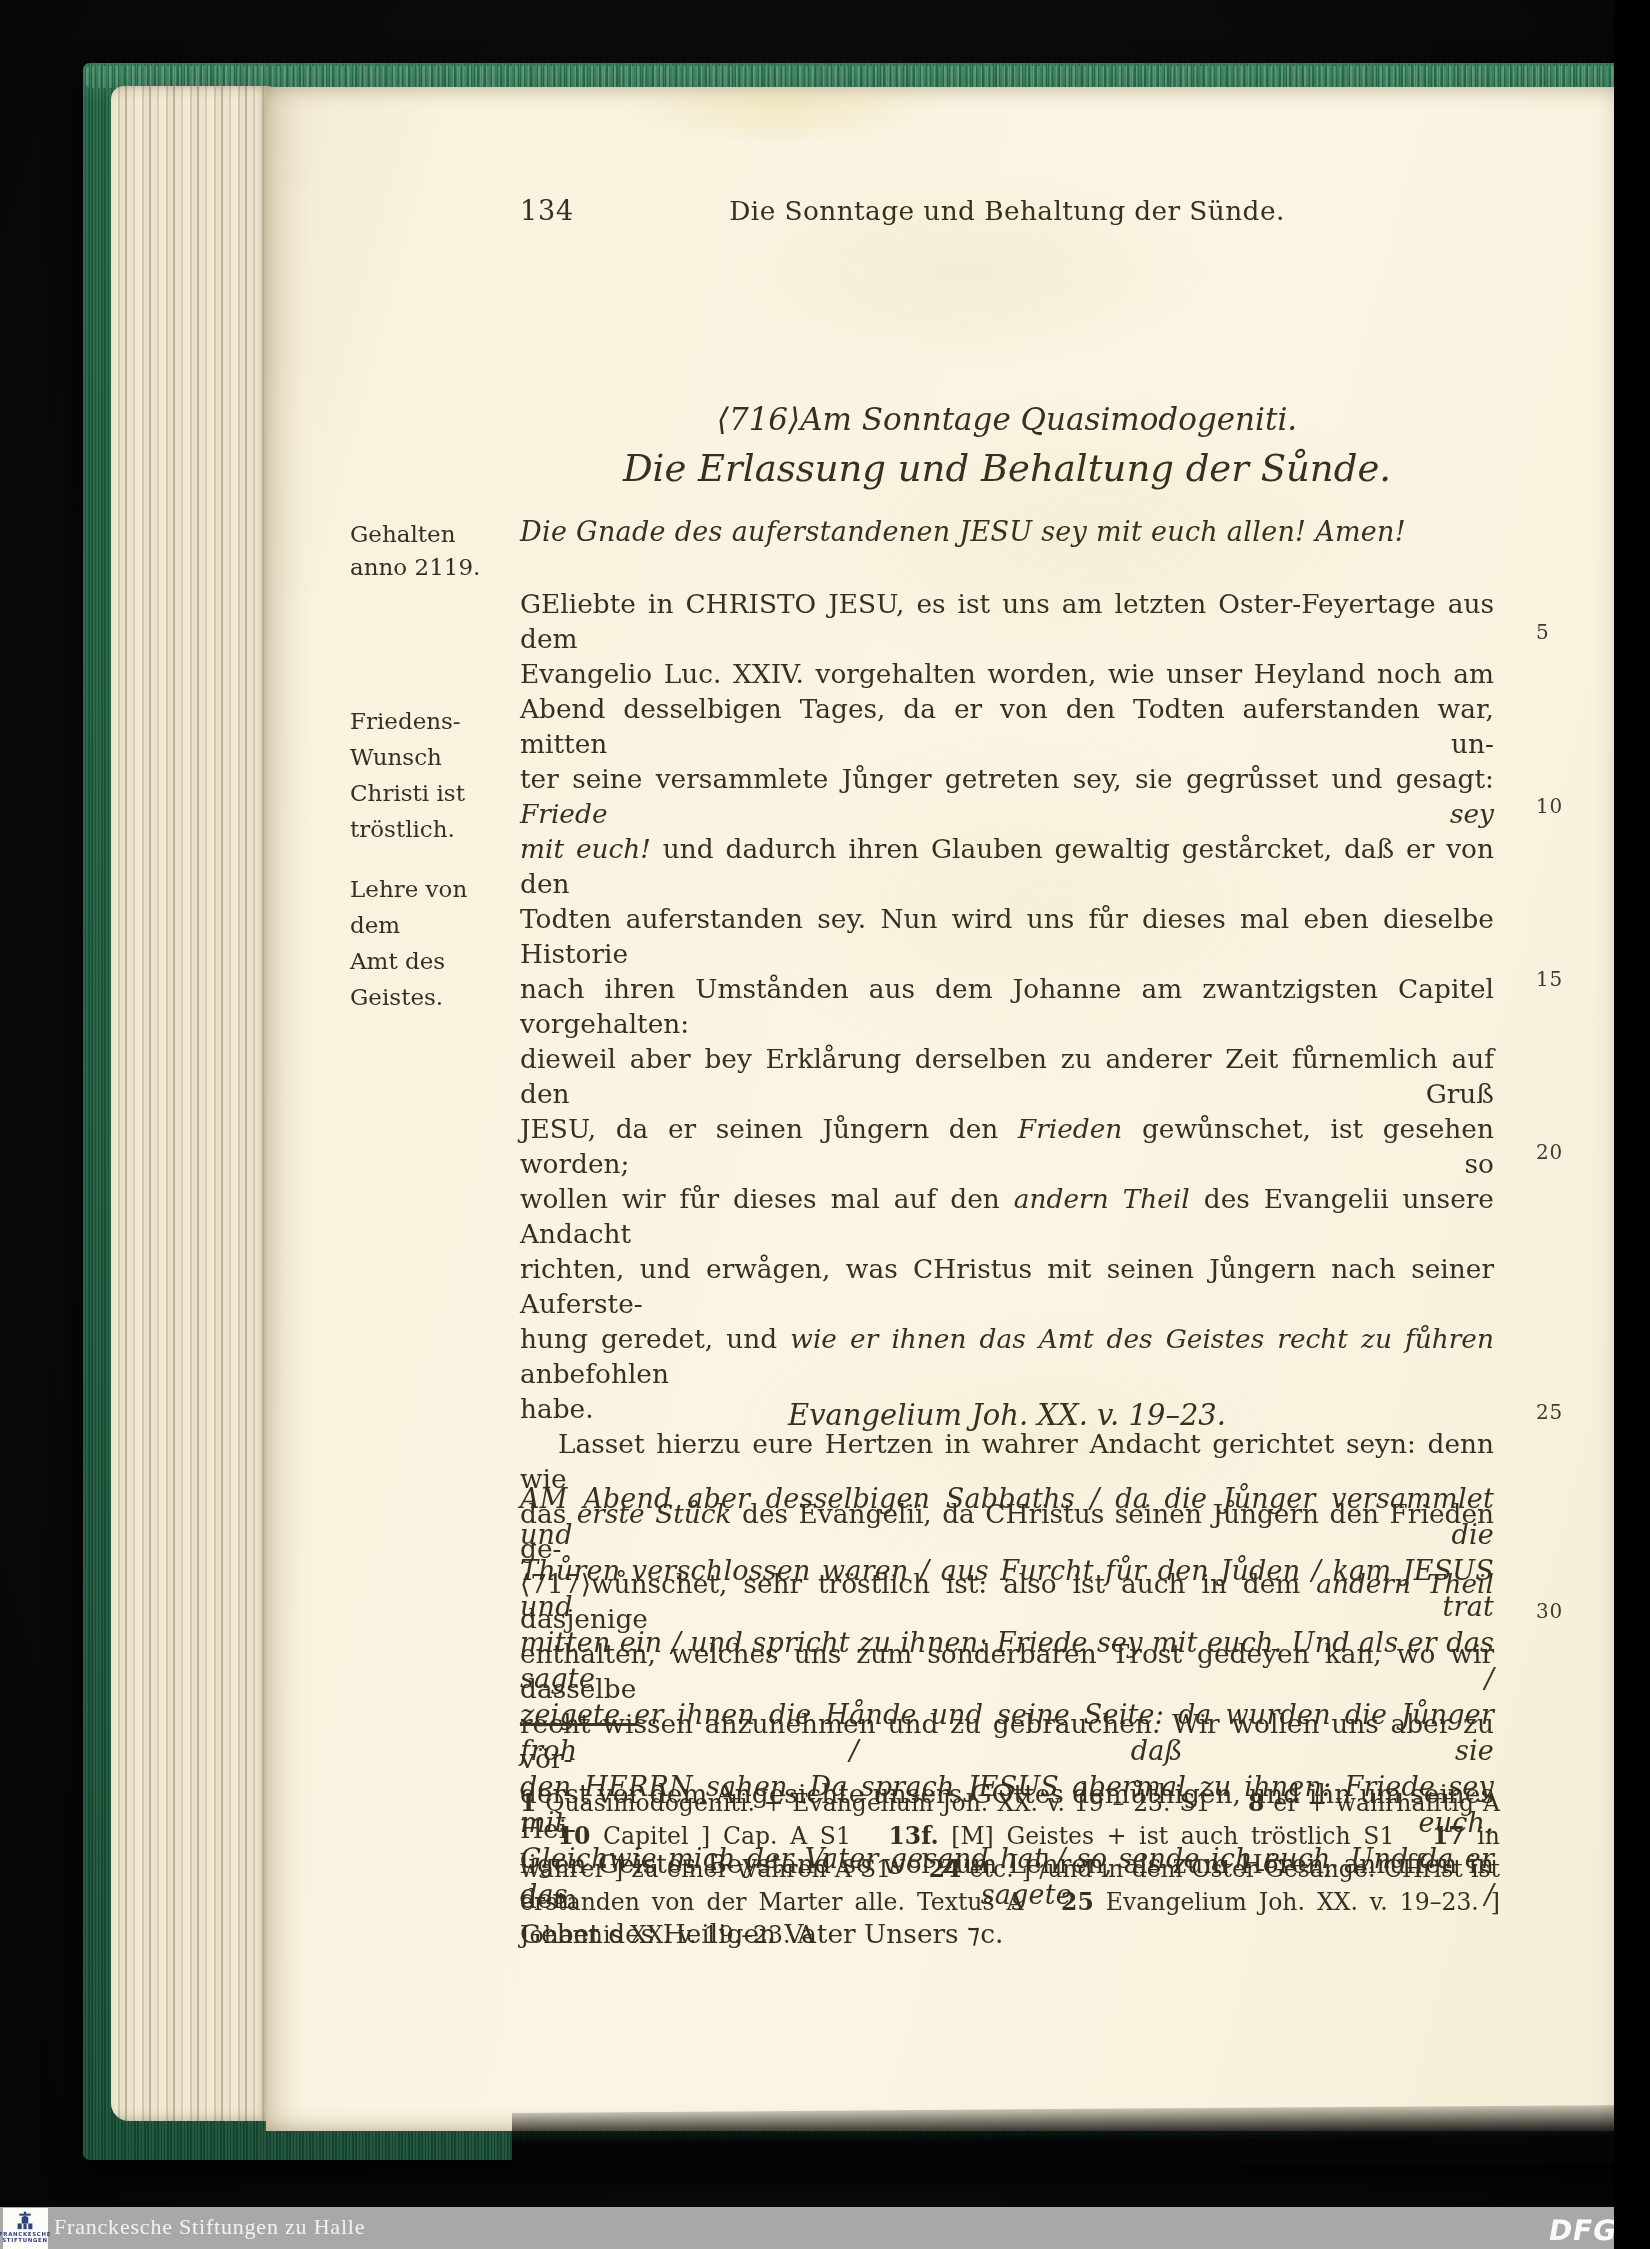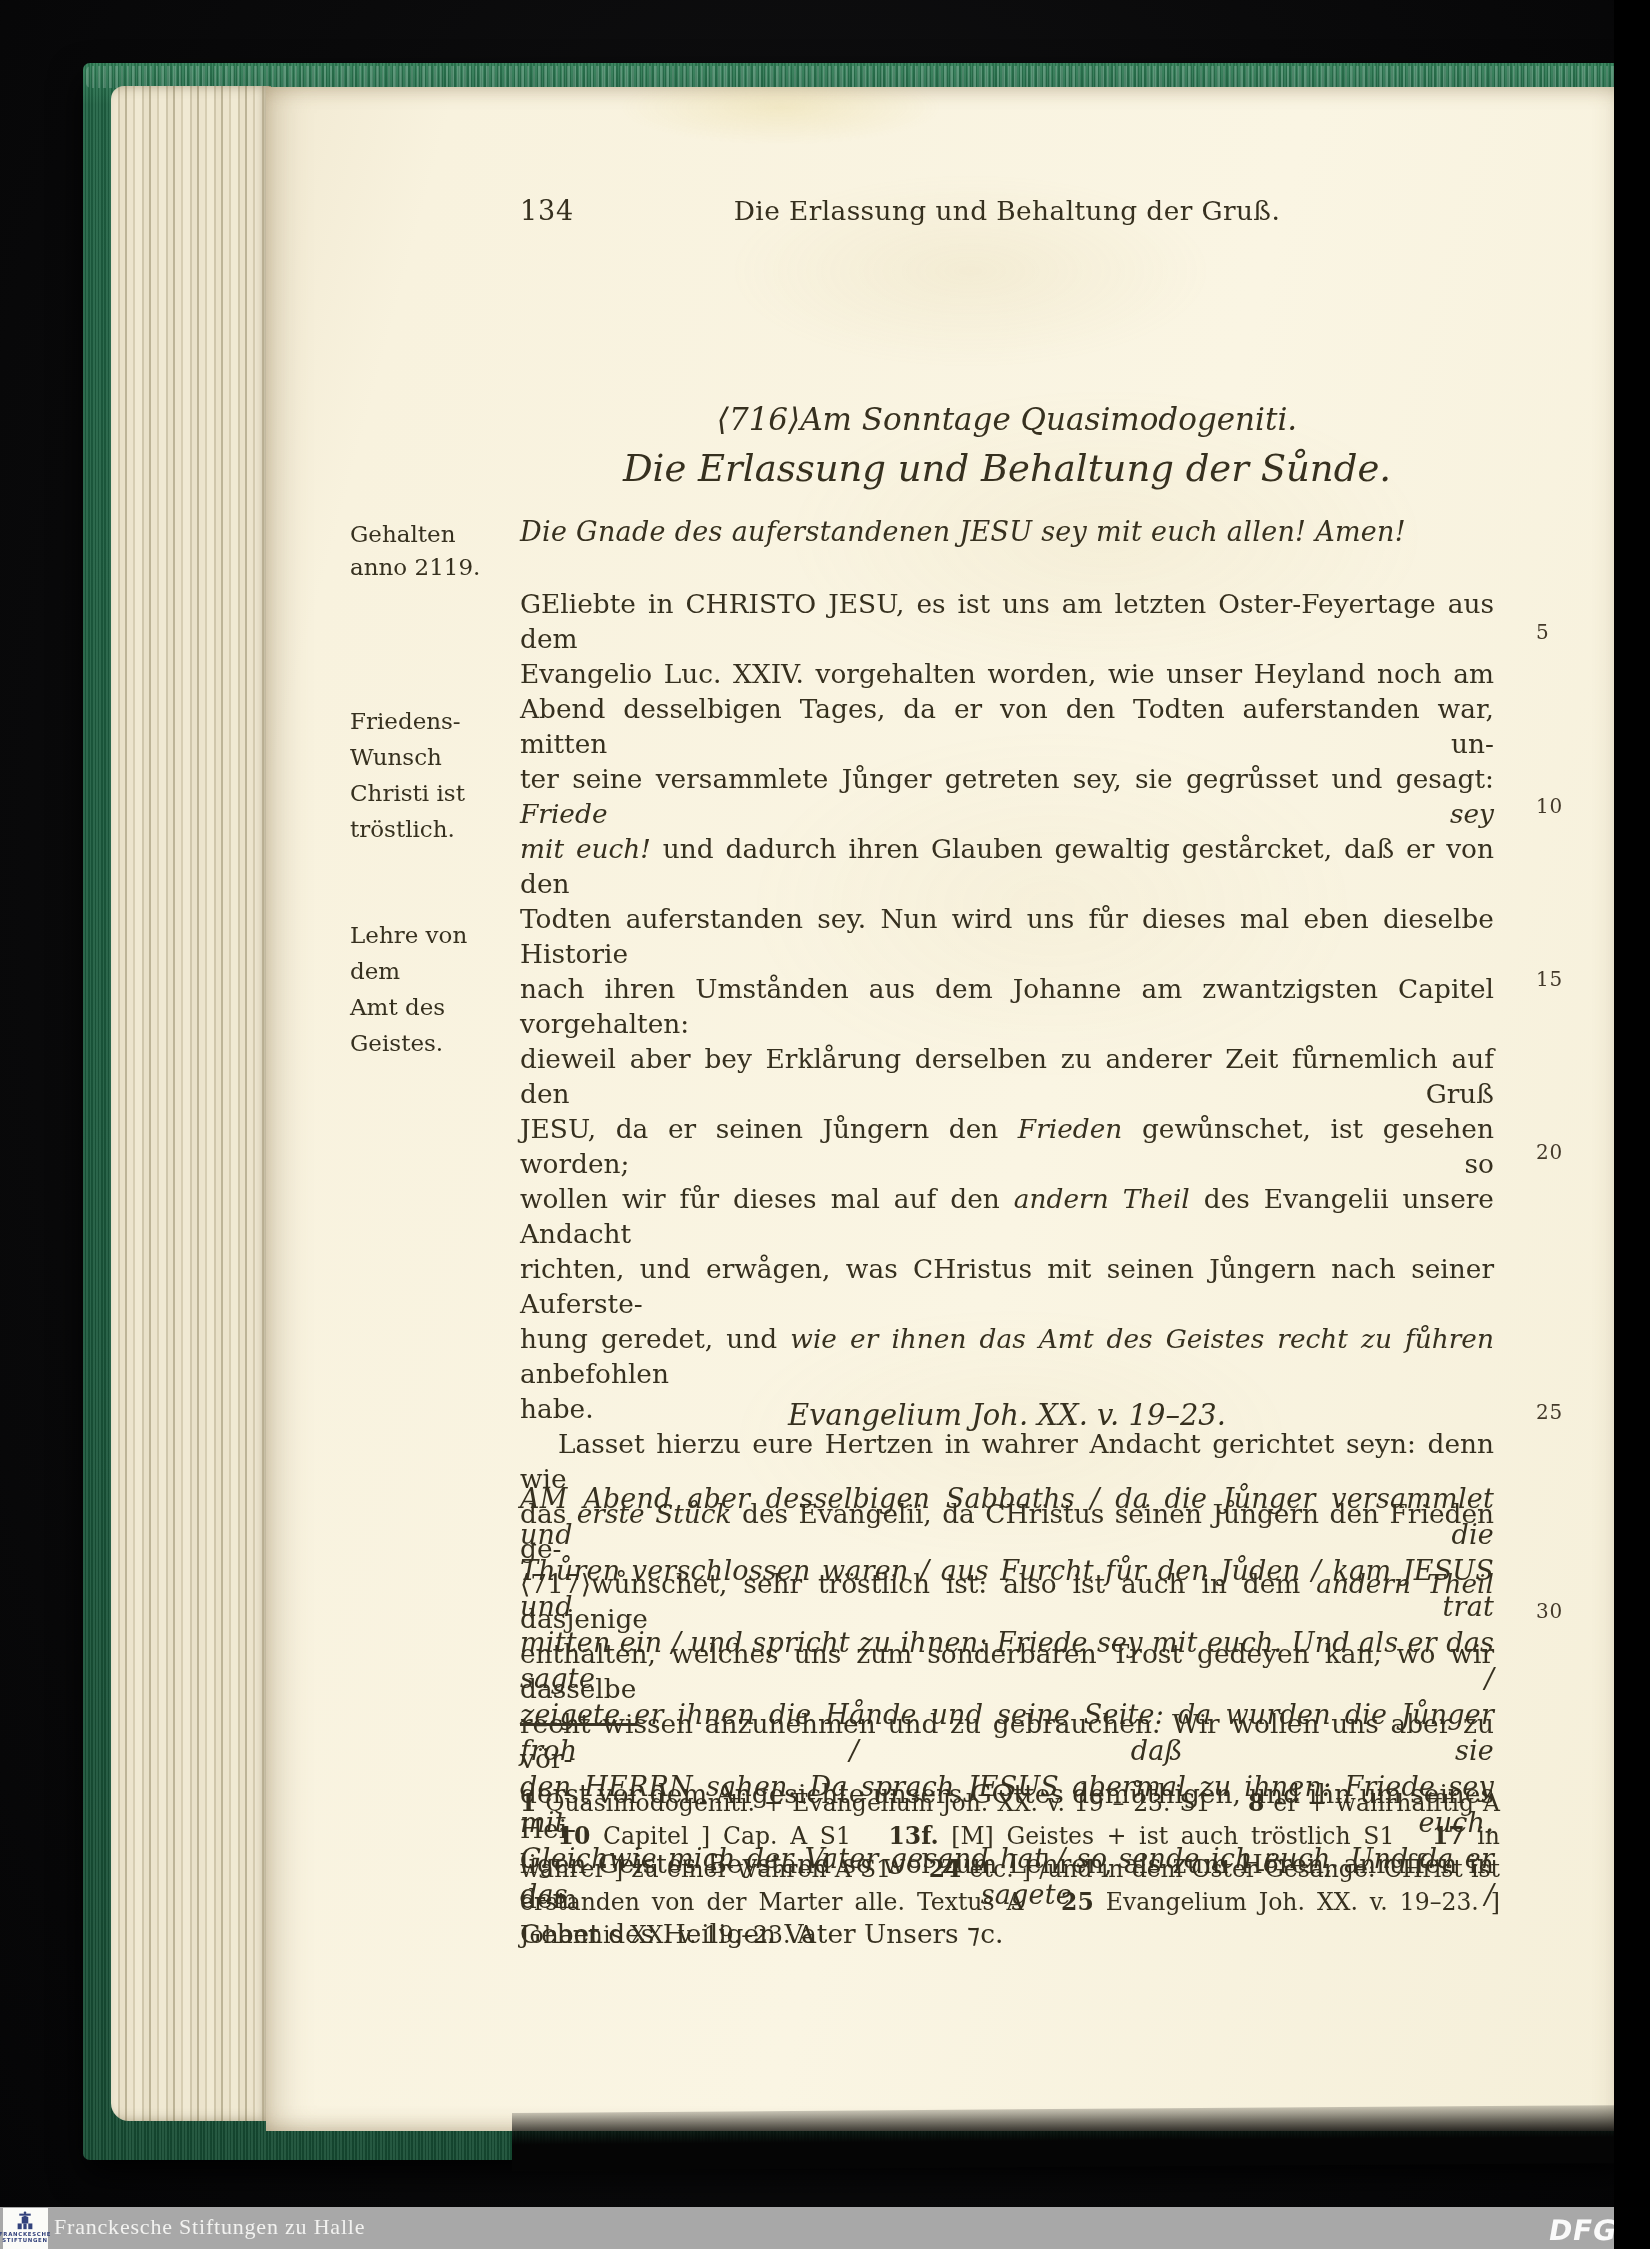--- a/index.html
+++ b/index.html
@@ -48,21 +48,21 @@
   .title-line{left:520px;top:373px;width:974px;text-align:center;font-size:31px;font-style:italic;margin-top:28px;}
   .subtitle-line{left:520px;top:447px;width:974px;text-align:center;font-size:37px;font-style:italic;}
   .salutation{left:520px;top:516px;font-size:27px;font-style:italic;letter-spacing:0.3px;}
   .bodytext{left:520px;top:586px;width:974px;font-size:26.4px;line-height:35px;}
   .tline{text-align:justify;text-align-last:justify;white-space:normal;}
   .tline.tlast{text-align-last:left;}
   .para[data-para="1"] .tline:first-child{text-indent:38px;}
   .mnote{left:350px;width:162px;font-size:23px;line-height:36px;}
   .mnote.m1{top:518px;line-height:33px;}
   .mnote.m2{top:703px;}
-  .mnote.m3{top:917px;}
+  .mnote.m3{top:871px;}
   .gospel-head{left:520px;top:1398px;width:974px;text-align:center;font-size:29px;font-style:italic;}
   .gospel{left:520px;top:1452px;width:974px;font-size:27px;line-height:36px;font-style:italic;letter-spacing:0.2px;margin-top:29px;}
   .fn-rule{left:520px;top:1723px;width:117px;height:2.5px;background:#3a3424;}
   .apparatus{left:520px;top:1739px;width:980px;font-size:23.5px;line-height:33px;text-align:justify;margin-top:48px;}
   .app-ref{font-weight:bold;}
   .app-gap{display:inline-block;width:1.6em;}
   .ln{left:1536px;width:41px;font-size:20px;letter-spacing:0.8px;color:#43392a;}
   
   .bar{position:absolute;left:0;top:2207px;width:1650px;height:43px;background:#a8a8a8;}
   .logobox{position:absolute;left:2.5px;top:2208px;width:45px;height:42px;background:#fbfbf8;
@@ -83,21 +83,21 @@
   <div class="cover"></div>
   <div class="cover-top-sheen"></div>
   <div class="fore-edge"></div>
   <div class="page-next"></div>
   <div class="crease"></div>
   <div class="page"></div>
   <div class="bleed"></div>
   <div class="shadow-bottom"></div>
 
   <div class="abs ink pagenum">134</div>
-  <div class="abs ink runhead">Die Erlassung und Behaltung der Gruß.</div>
+  <div class="abs ink runhead">Die Sonntage und Behaltung der Sünde.</div>
 
   <div class="abs ink title-line"><span>⟨716⟩</span><span>Am Sonntage Quasimodogeniti.</span></div>
   <div class="abs ink subtitle-line">Die Erlassung und Behaltung der Sůnde.</div>
   <div class="abs ink salutation">Die Gnade des auferstandenen JESU sey mit euch allen! Amen!</div>
 
   <div class="abs ink mnote m1">
       <div>Gehalten</div>
       <div>anno 2119.</div>
     </div>
   <div class="abs ink mnote m2">

